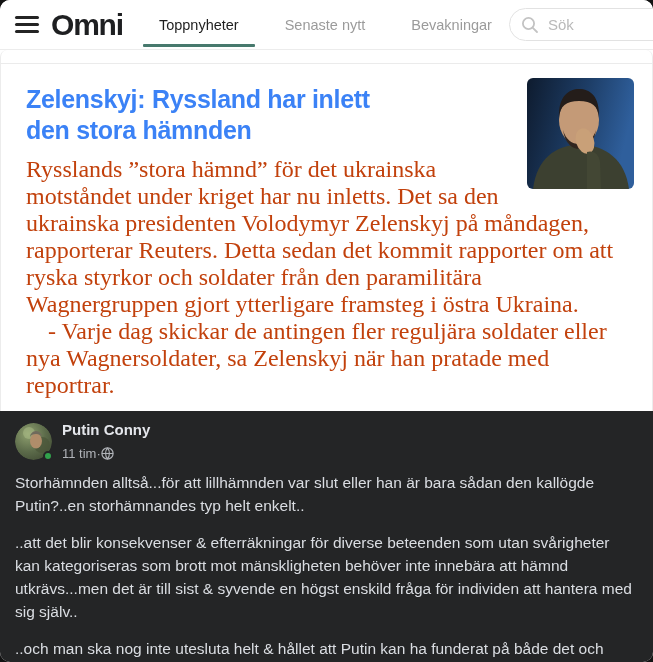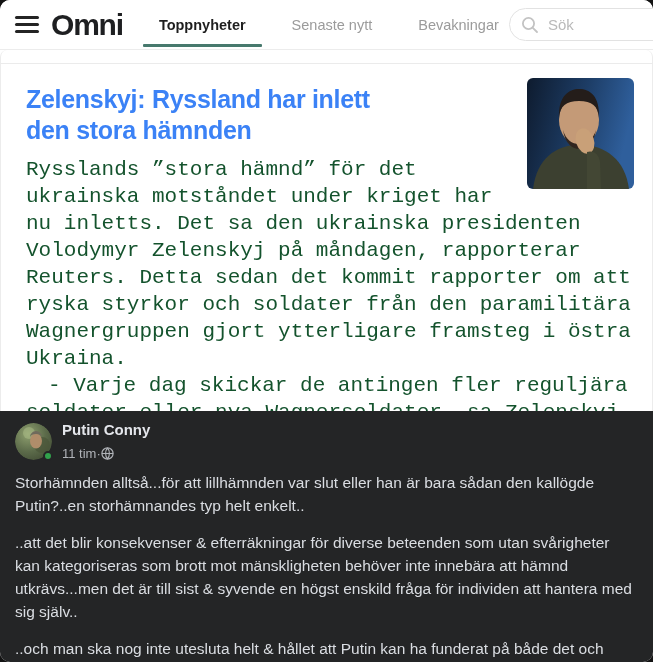--- a/index.html
+++ b/index.html
@@ -31,21 +31,21 @@
     font-size:30px; font-weight:800; color:#1e1f21;
     letter-spacing:-1.2px; line-height:1; margin-right:36px;
   }
   .tabs { display:flex; align-items:center; gap:46px; height:100%; }
   .tab {
     position:relative; height:100%;
     display:flex; align-items:center;
     font-size:14.5px; color:#9b9b9b; cursor:pointer;
     white-space:nowrap;
   }
-  .tab.active { color:#1e1e1e; font-weight:700; }
+  .tab.active { color:#1e1e1e; font-weight:400; }
   .tab.active::after {
     content:""; position:absolute; left:-16px; right:-16px; bottom:2px;
     height:3px; background:#47796d; border-radius:1px;
   }
   .search-pill {
     margin-left:auto; margin-right:-28px;
     width:172px; height:33px; flex:0 0 auto;
     border:1.5px solid #e2e2e2; border-radius:17px;
     display:flex; align-items:center; padding:0 10px 0 11px;
     background:#fff;
@@ -80,22 +80,22 @@
     border-radius:6px; overflow:hidden;
     display:block;
   }
   .headline {
     font-size:25px; line-height:31px; font-weight:700;
     color:#3b82f6; letter-spacing:-0.3px;
     margin:8px 0 10px 0;
   }
   .headline span { display:block; }
   .body-text {
-    font-family:Liberation Mono, monospace;
-    font-size:21px; line-height:27px; color:#14532d;
+    font-family:Liberation Serif, serif;
+    font-size:24px; line-height:27px; color:#c2410c;
   }
   .body-text p.indent { text-indent:22px; }
   
   .comment {
     flex:1 1 auto;
     background:#242526;
     padding:8px 16px 10px 15px;
     color:#dadde2;
   }
   .comment-head { display:flex; align-items:center; margin:2px 0 10px 0; }

